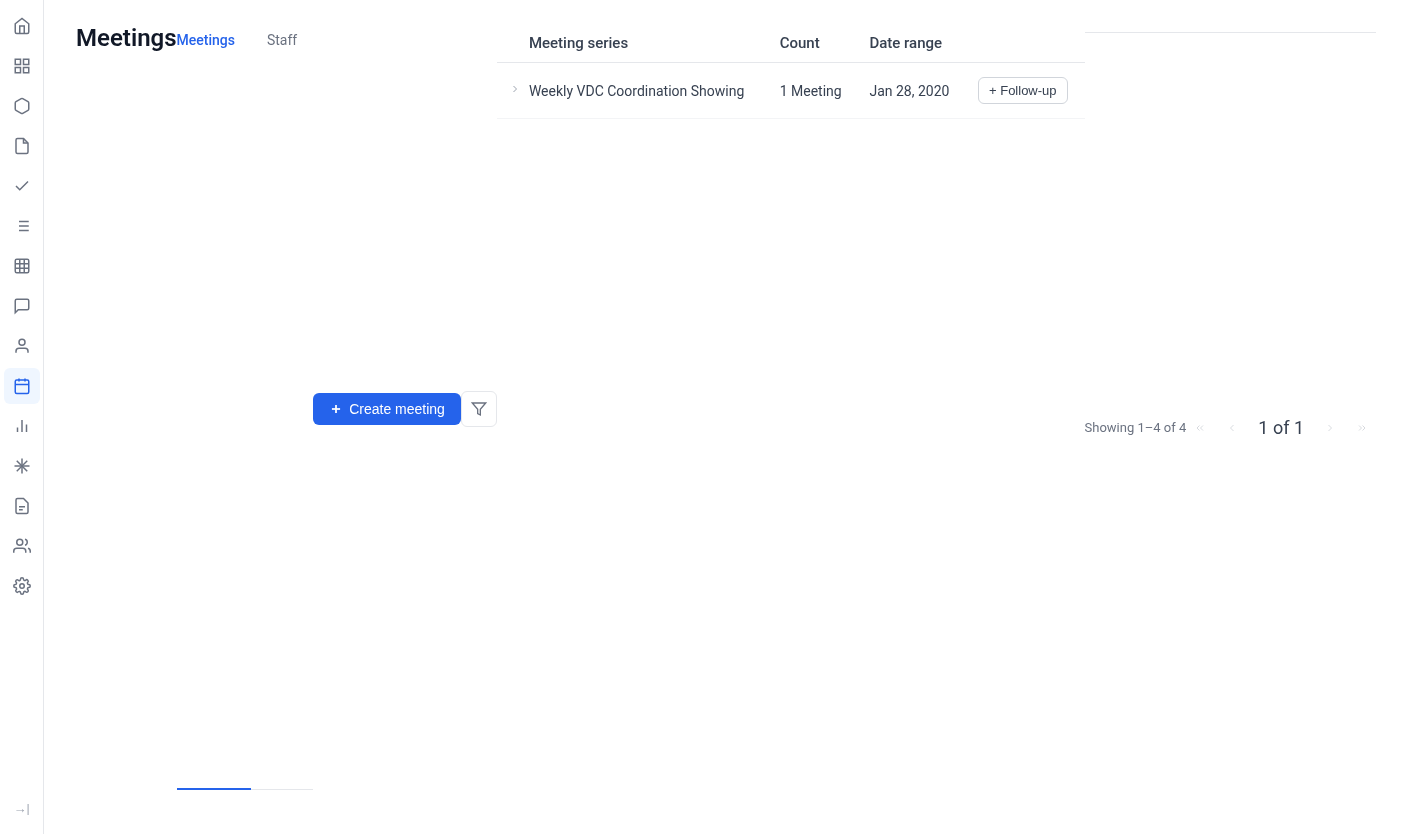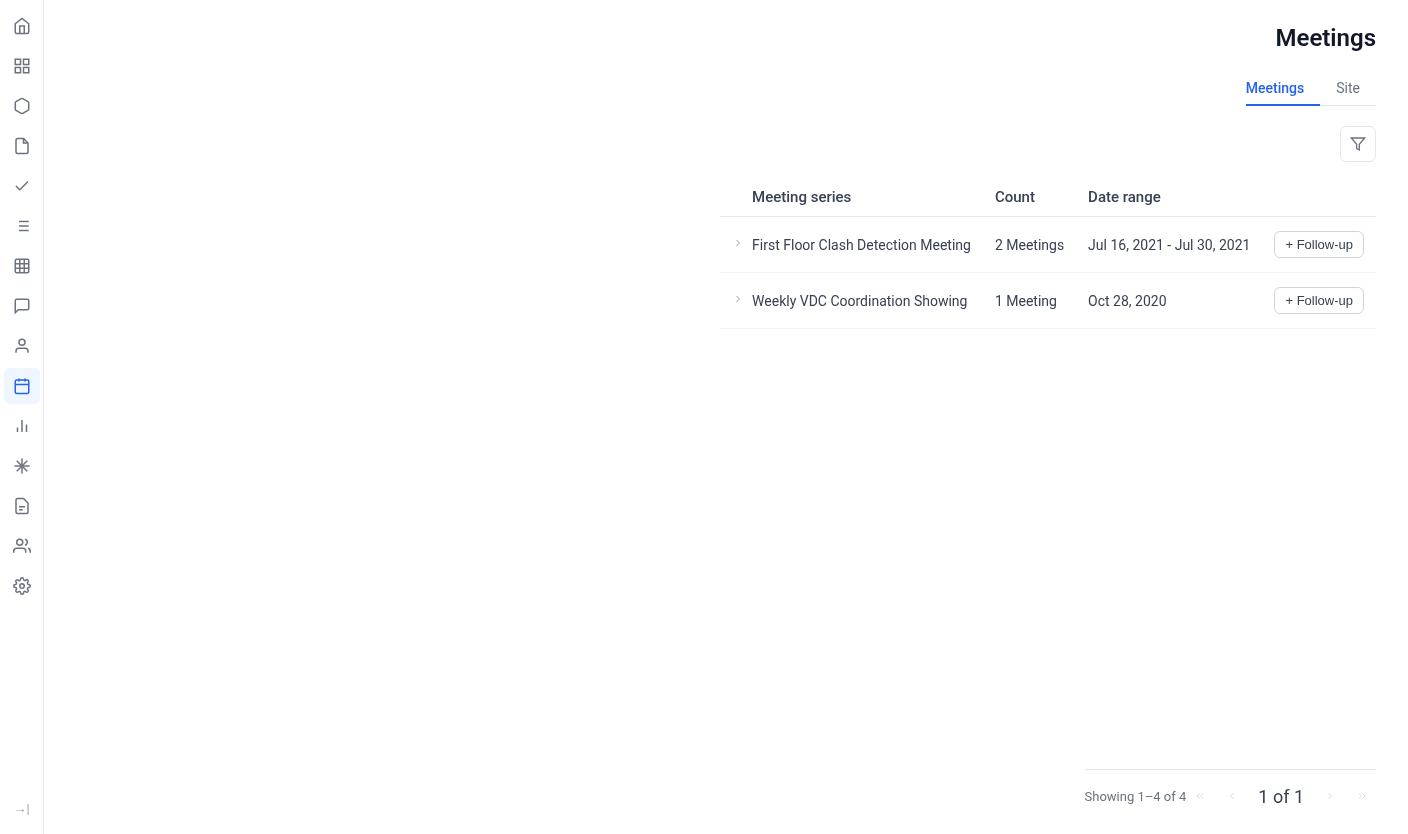--- a/index.html
+++ b/index.html
@@ -30,24 +30,22 @@
     }
     .sidebar-icon.active { background: #eff6ff; color: #2563eb; }
     .sidebar-bottom {
       margin-top: auto;
     }
 
     
     .main {
       flex: 1;
       display: flex;
-      flex-direction: column;
       overflow: hidden;
       padding: 24px 32px;
-      align-items: flex-end;
     }
 
     .page-title {
       font-size: 24px;
       font-weight: 600;
       color: #111827;
       margin-bottom: 20px;
     }
 
     
@@ -304,72 +302,62 @@
   <div class="sidebar-icon sidebar-bottom" style="margin-top:auto; font-size:13px; color:#9ca3af;">
     →|
   </div>
 </nav>
 
 <main class="main">
   <h1 class="page-title">Meetings</h1>
 
   <div class="tabs">
     <div class="tab active">Meetings</div>
-    <div class="tab">Site</div>
+    <div class="tab">Staff</div>
   </div>
 
   <div class="toolbar">
+    <button class="create-btn">
+      <svg width="14" height="14" viewBox="0 0 24 24" fill="none" stroke="currentColor" stroke-width="3">
+          <line x1="12" y1="5" x2="12" y2="19"></line>
+          <line x1="5" y1="12" x2="19" y2="12"></line>
+        </svg>
+      <span>Create meeting</span>
+    </button>
     <button class="filter-btn">
       <svg width="16" height="16" viewBox="0 0 24 24" fill="none" stroke="currentColor" stroke-width="2">
           <polygon points="22,3 2,3 10,12.46 10,19 14,21 14,12.46 22,3"></polygon>
         </svg>
     </button>
   </div>
 
   <div class="table-container">
     <table>
       <thead>
         <tr>
           <th>Meeting series</th>
           <th>Count</th>
           <th>Date range</th>
           <th></th>
         </tr>
       </thead>
       <tbody id="table-body">
-      <tr>
-    <td>
-      <div class="meeting-name-cell">
-        <span class="row-expand">
-          <svg width="12" height="12" viewBox="0 0 24 24" fill="none" stroke="currentColor" stroke-width="2">
-                    <polyline points="9,18 15,12 9,6"></polyline>
-                  </svg>
-        </span>
-        <span>First Floor Clash Detection Meeting</span>
-      </div>
-    </td>
-    <td>2 Meetings</td>
-    <td>Jul 16, 2021 - Jul 30, 2021</td>
-    <td style="text-align:right;">
-      <button class="follow-up-btn">+ Follow-up</button>
-    </td>
-  </tr>
           <tr>
     <td>
       <div class="meeting-name-cell">
         <span class="row-expand">
           <svg width="12" height="12" viewBox="0 0 24 24" fill="none" stroke="currentColor" stroke-width="2">
                     <polyline points="9,18 15,12 9,6"></polyline>
                   </svg>
         </span>
         <span>Weekly VDC Coordination Showing</span>
       </div>
     </td>
     <td>1 Meeting</td>
-    <td>Oct 28, 2020</td>
+    <td>Jan 28, 2020</td>
     <td style="text-align:right;">
       <button class="follow-up-btn">+ Follow-up</button>
     </td>
   </tr>
         </tbody>
     </table>
   </div>
 
   <div class="pagination-row">
     <span class="showing-text">Showing 1–4 of 4</span>

